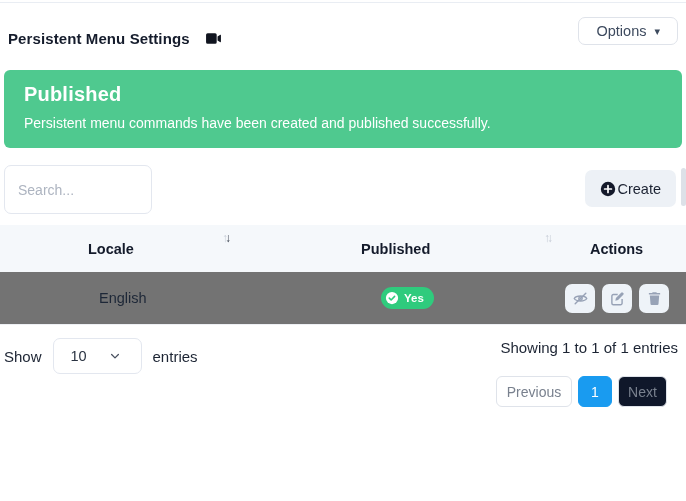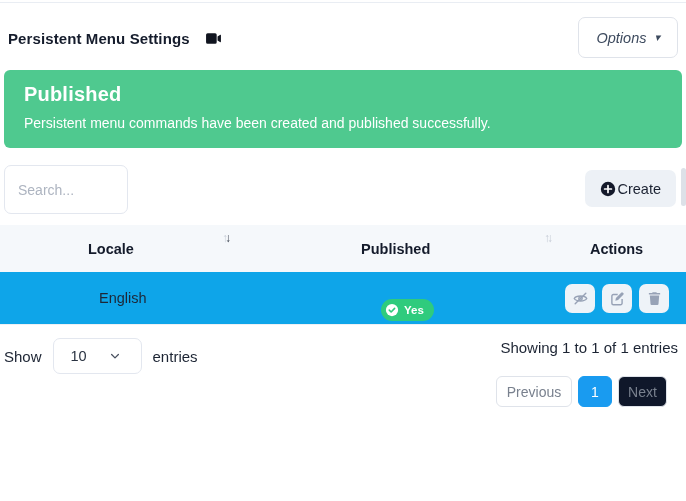--- a/index.html
+++ b/index.html
@@ -6,33 +6,33 @@
   html,body { background:#fff; }
   body { font-family:"Liberation Sans", sans-serif; }
   .page { position:relative; width:686px; height:501px; background:#fff; overflow:hidden; }
 
   .top-divider { position:absolute; top:2px; left:0; width:686px; height:1px; background:#e9edf3; }
 
   
   .page-header { position:absolute; top:17px; left:8px; right:4px; height:42px; display:flex; align-items:center; }
   .page-title { font-size:15px; font-weight:700; color:#151c2c; letter-spacing:.1px; }
   .title-cam { margin-left:15px; display:inline-flex; align-items:center; color:#10141f; }
-  .options-btn { position:absolute; right:4px; top:0; height:41px; padding:8px 17px; background:#fff;
+  .options-btn { position:absolute; right:4px; top:0; height:28px; padding:8px 17px; background:#fff;
     border:1px solid #dfe3ea; border-radius:7px; display:flex; align-items:center; gap:8px;
-    font-size:14.5px; color:#3d4a5e; cursor:pointer;font-style:italic; }
+    font-size:14.5px; color:#3d4a5e; cursor:pointer; }
   .caret { font-size:11px; color:#3d4a5e; line-height:1; }
 
   
   .alert { position:absolute; left:4px; top:70px; width:678px; height:78px; background:#4fc98f;
     border-radius:6px; padding:13px 20px; color:#fff; }
   .alert-title { font-size:20px; font-weight:600; letter-spacing:.2px; }
   .alert-msg { margin-top:9px; font-size:14px; font-weight:400; }
 
   
-  .search-input { position:absolute; left:4px; top:165px; width:124px; height:49px;
+  .search-input { position:absolute; left:4px; top:165px; width:148px; height:49px;
     border:1px solid #e3e7ef; border-radius:7px; padding:0 13px; font-size:14px; color:#3d4a5e;
     font-family:"Liberation Sans", sans-serif; outline:none; }
   .search-input::placeholder { color:#adb4c0; }
   .create-btn { position:absolute; right:10px; top:170px; height:37px; padding:0 15px;
     background:#edf1f6; border:none; border-radius:7px; display:flex; align-items:center; gap:1px;
     font-size:14.5px; color:#1b2232; cursor:pointer; font-family:"Liberation Sans", sans-serif; }
 
   .scrollbar-thumb { position:absolute; right:0; top:168px; width:5px; height:38px; background:#dde1e8; border-radius:3px; }
 
   
@@ -41,24 +41,24 @@
   .th-locale { left:88px; }
   .th-published { left:361px; }
   .th-actions { left:590px; }
   .sort { position:absolute; top:6px; font-size:12px; letter-spacing:-3px; cursor:pointer; }
   .sort-locale { left:222px; }
   .sort-published { left:544px; }
   .sort .up { color:#c7cdd7; }
   .sort .down { color:#39424f; }
   .sort.muted .down { color:#c7cdd7; }
 
-  .trow { position:absolute; left:0; top:272px; width:686px; height:53px; background:#0ea5e9; border-bottom:1px solid #eef0f4; }
+  .trow { position:absolute; left:0; top:272px; width:686px; height:53px; background:#737373; border-bottom:1px solid #eef0f4; }
   .cell-locale { position:absolute; left:99px; top:0; height:52px; display:flex; align-items:center; font-size:14.5px; color:#1d2737; }
   .badge-yes { position:absolute; left:381px; top:15px; height:22px; padding:0 10px 0 4px; background:#2fcb7d;
-    border-radius:11px; display:flex; align-items:center; gap:5px; color:#fff; font-size:11.5px; font-weight:700;margin-top:12px; }
+    border-radius:11px; display:flex; align-items:center; gap:5px; color:#fff; font-size:11.5px; font-weight:700; }
   .row-actions { position:absolute; right:17px; top:12px; display:flex; gap:7px; }
   .icon-btn { width:30px; height:29px; background:#eef3f8; border:none; border-radius:7px;
     display:flex; align-items:center; justify-content:center; color:#97a2b6; cursor:pointer; }
 
   
   .show-wrap { position:absolute; left:4px; top:338px; height:36px; display:flex; align-items:center; font-size:15px; color:#1c2433; }
   .page-size { width:89px; height:36px; margin:0 11px; border:1px solid #e3e7ef; border-radius:7px;
     display:flex; align-items:center; padding:0 20px 0 17px; font-size:14.5px; color:#2a3342; cursor:pointer; background:#fff; }
   .page-size .val { flex:1; }
   .summary { position:absolute; right:8px; top:339px; font-size:15px; color:#1c2433; }

